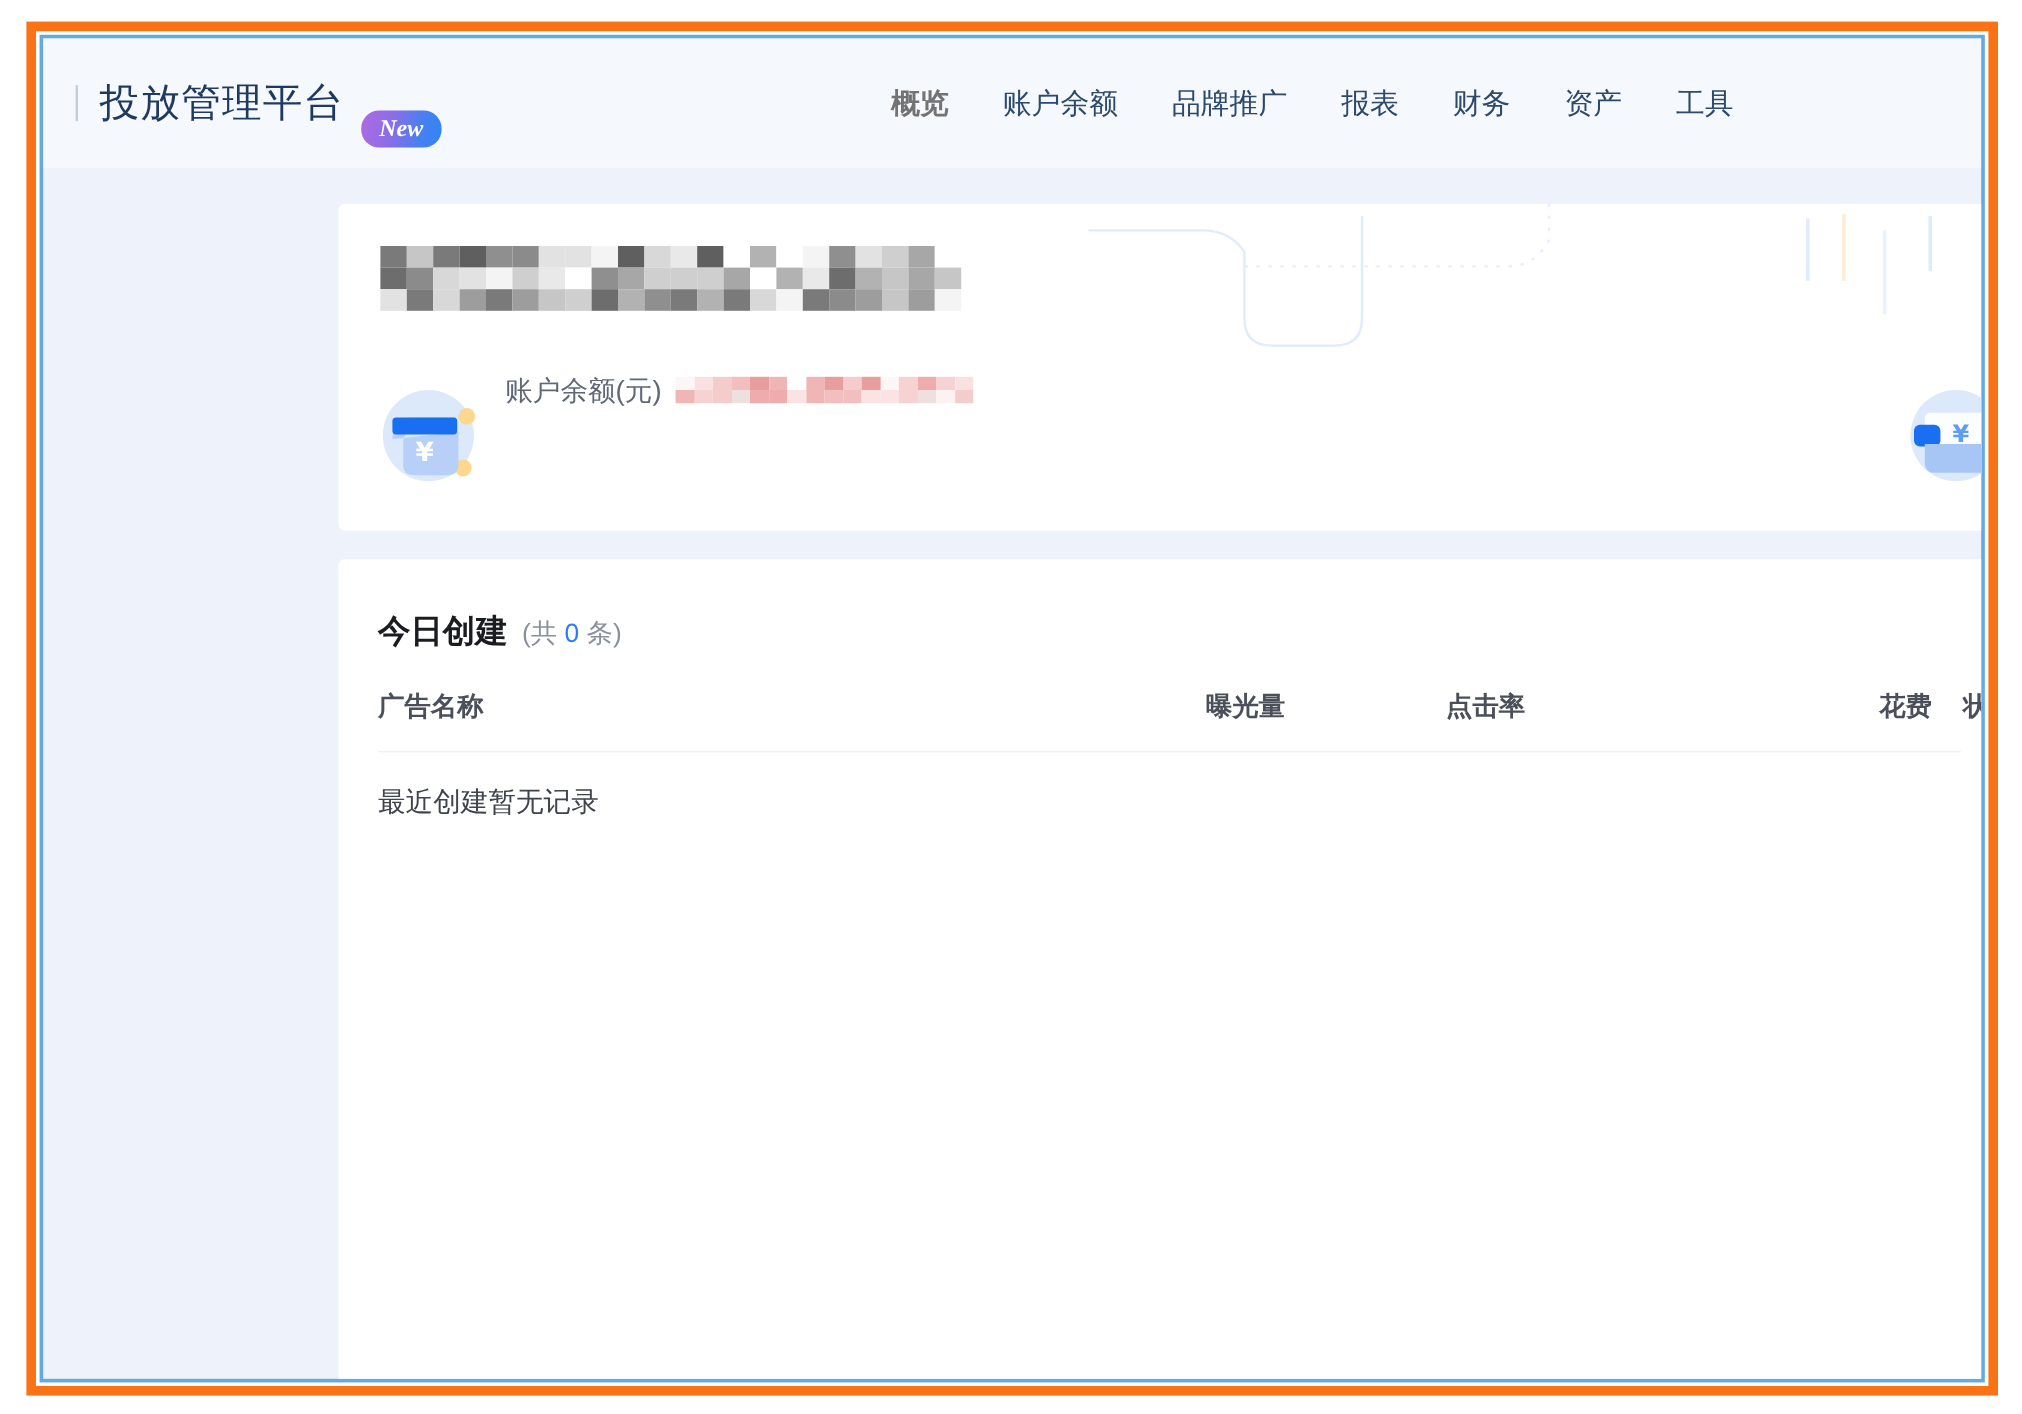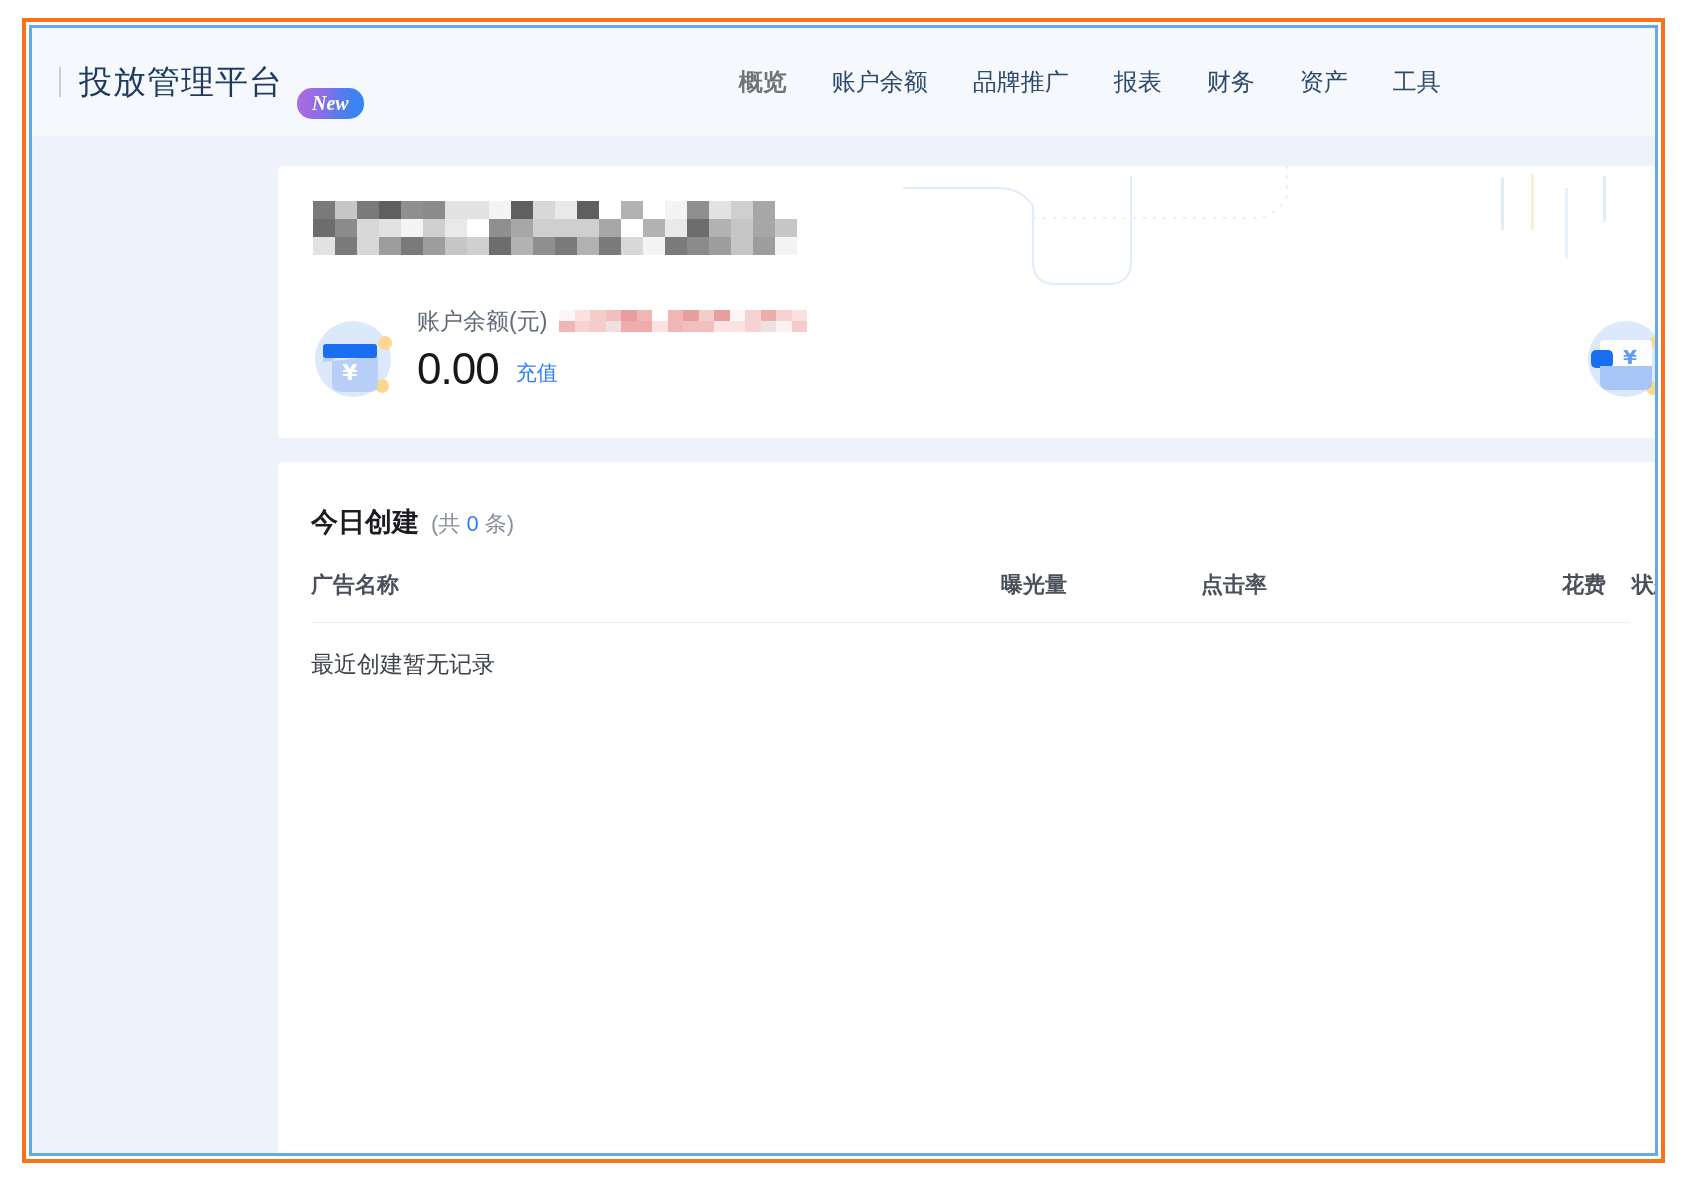--- a/index.html
+++ b/index.html
@@ -8,21 +8,21 @@
     font-family: "Liberation Sans", "DejaVu Sans", sans-serif;
     background: #ffffff;
     overflow: hidden;
   }
 
   
   #app-frame {
     position: absolute;
     left: 22px; top: 18px;
     width: 1643px; height: 1145px;
-    border: 4px solid #f97316;
+    border: 8px solid #f97316;
     background: #ffffff;
     padding: 3px;
   }
   #app-frame-inner {
     width: 100%; height: 100%;
     border: 3px solid #63a9e3;
     background: #eef3fb;
     position: relative;
     overflow: hidden;
   }
@@ -336,24 +336,20 @@
                     <div class="mosaic" style="left: 124px; top: 11px; width: 15.5px; height: 11px; background: rgb(242, 190, 190);"></div>
                     <div class="mosaic" style="left: 139.5px; top: 11px; width: 15.5px; height: 11px; background: rgb(242, 190, 190);"></div>
                     <div class="mosaic" style="left: 155px; top: 11px; width: 15.5px; height: 11px; background: rgb(251, 227, 227);"></div>
                     <div class="mosaic" style="left: 170.5px; top: 11px; width: 15.5px; height: 11px; background: rgb(251, 227, 227);"></div>
                     <div class="mosaic" style="left: 186px; top: 11px; width: 15.5px; height: 11px; background: rgb(247, 210, 210);"></div>
                     <div class="mosaic" style="left: 201.5px; top: 11px; width: 15.5px; height: 11px; background: rgb(239, 224, 224);"></div>
                     <div class="mosaic" style="left: 217px; top: 11px; width: 15.5px; height: 11px; background: rgb(253, 241, 241);"></div>
                     <div class="mosaic" style="left: 232.5px; top: 11px; width: 15.5px; height: 11px; background: rgb(245, 204, 204);"></div>
                   </span>
             </div>
-            <div class="balance-value-row">
-              <span class="balance-amount">0.00</span>
-              <span class="recharge-link">充值</span>
-            </div>
           </div>
         </div>
 
         <div class="balance-block" id="balance-right">
           <svg class="wallet-icon" viewBox="0 0 86 86">
             <circle cx="43" cy="43" r="38" fill="#dce9fb"></circle>
             <circle cx="74" cy="26" r="7" fill="#fbd88e"></circle>
             <circle cx="70" cy="72" r="7" fill="#fbd88e"></circle>
             <rect x="17" y="24" width="52" height="30" rx="4" fill="#fbfdff"></rect>
             <rect x="8" y="34" width="22" height="18" rx="5" fill="#1a6ff0"></rect>

